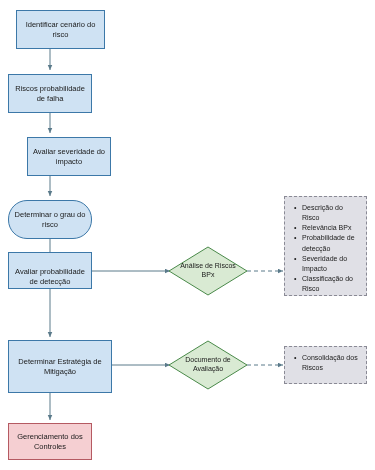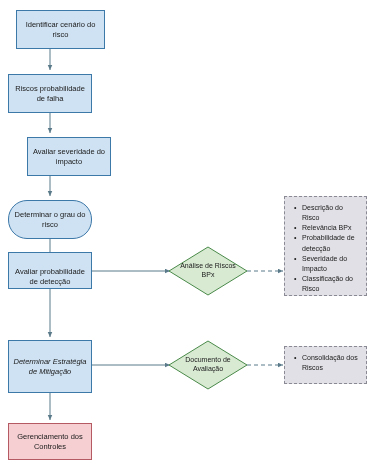--- a/index.html
+++ b/index.html
@@ -139,21 +139,21 @@
   </div>
 
   <div class="node proc" style="left:8px; top:200px; width:84px; height:39px;border-radius:19px;">
     <span>Determinar o grau do risco</span>
   </div>
 
   <div class="node proc" style="left:8px; top:252px; width:84px; height:37px;align-items:flex-end;">
     <span>Avaliar probabilidade de detecção</span>
   </div>
 
-  <div class="node proc" style="left:8px; top:340px; width:84px; height:53px;font-style:italic;">
+  <div class="node proc" style="left:8px; top:340px; width:104px; height:53px;">
     <span>Determinar Estratégia de Mitigação</span>
   </div>
 
   <div class="node proc-end" style="left:8px; top:423px; width:84px; height:37px;">
     <span>Gerenciamento dos Controles</span>
   </div>
 
   <div class="dec-wrap" style="left:169px; top:247px; width:78px; height:48px;">
     <div class="dec-label">Análise de Riscos BPx</div>
   </div>

